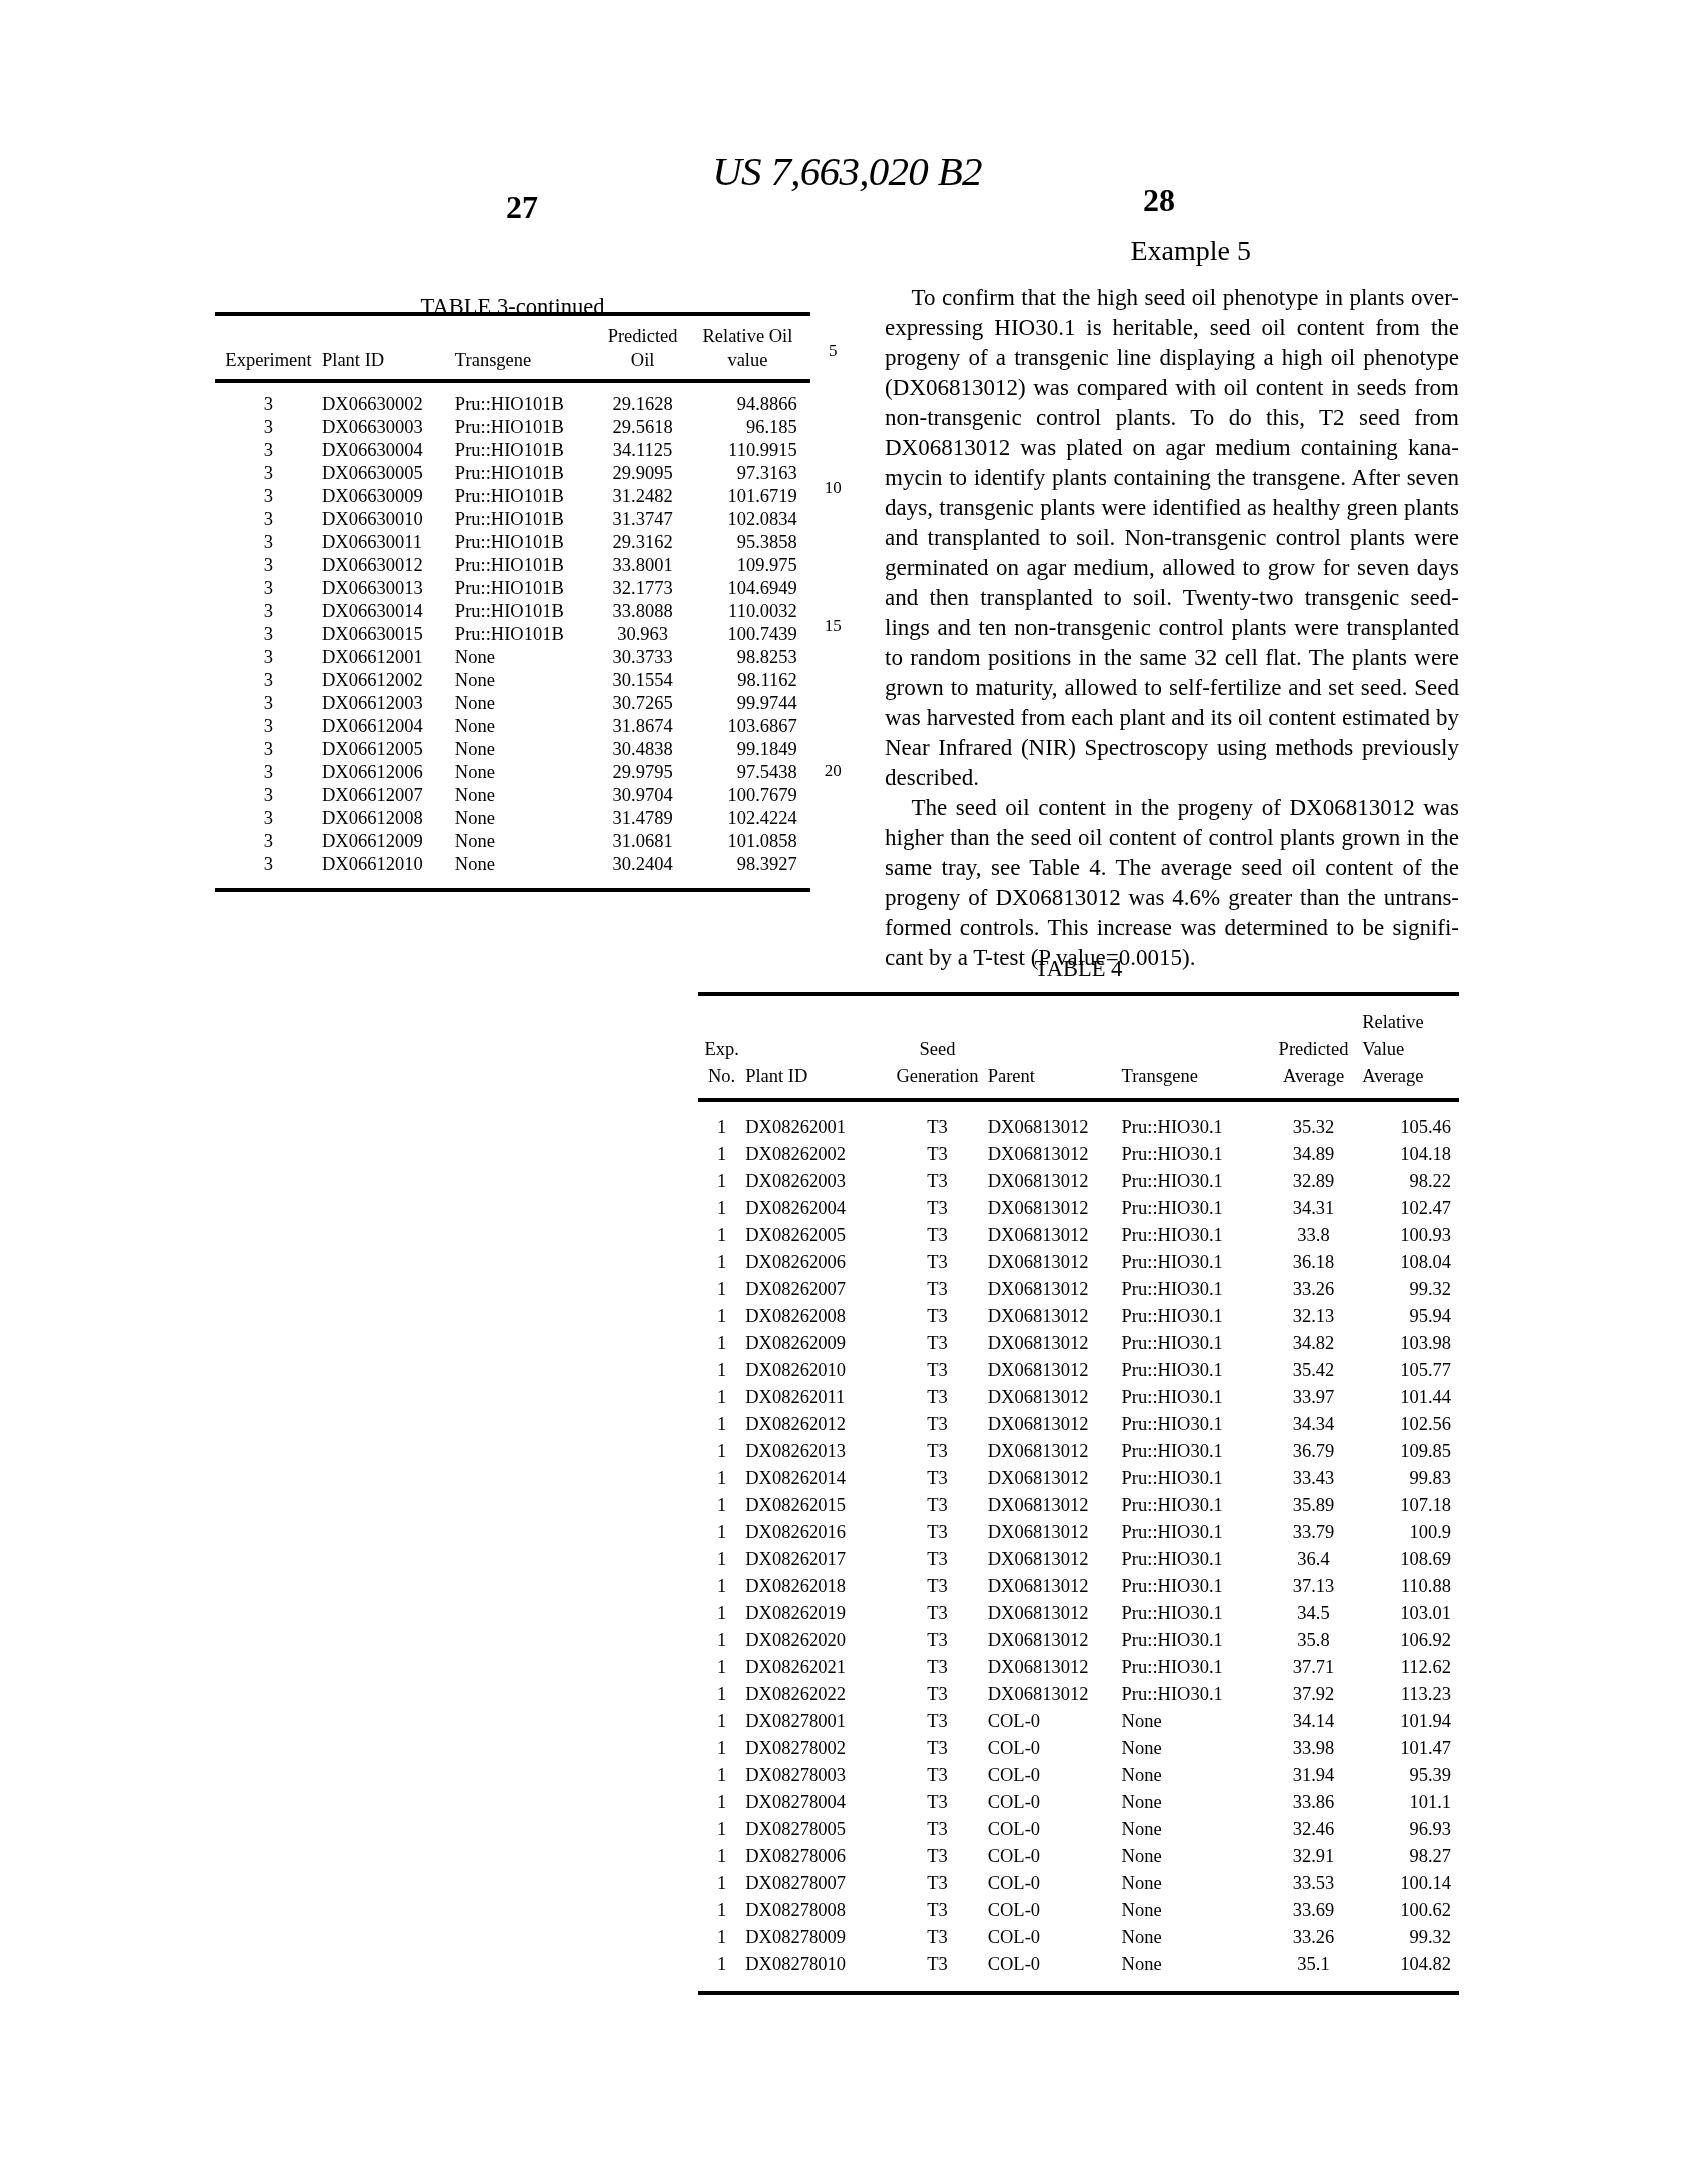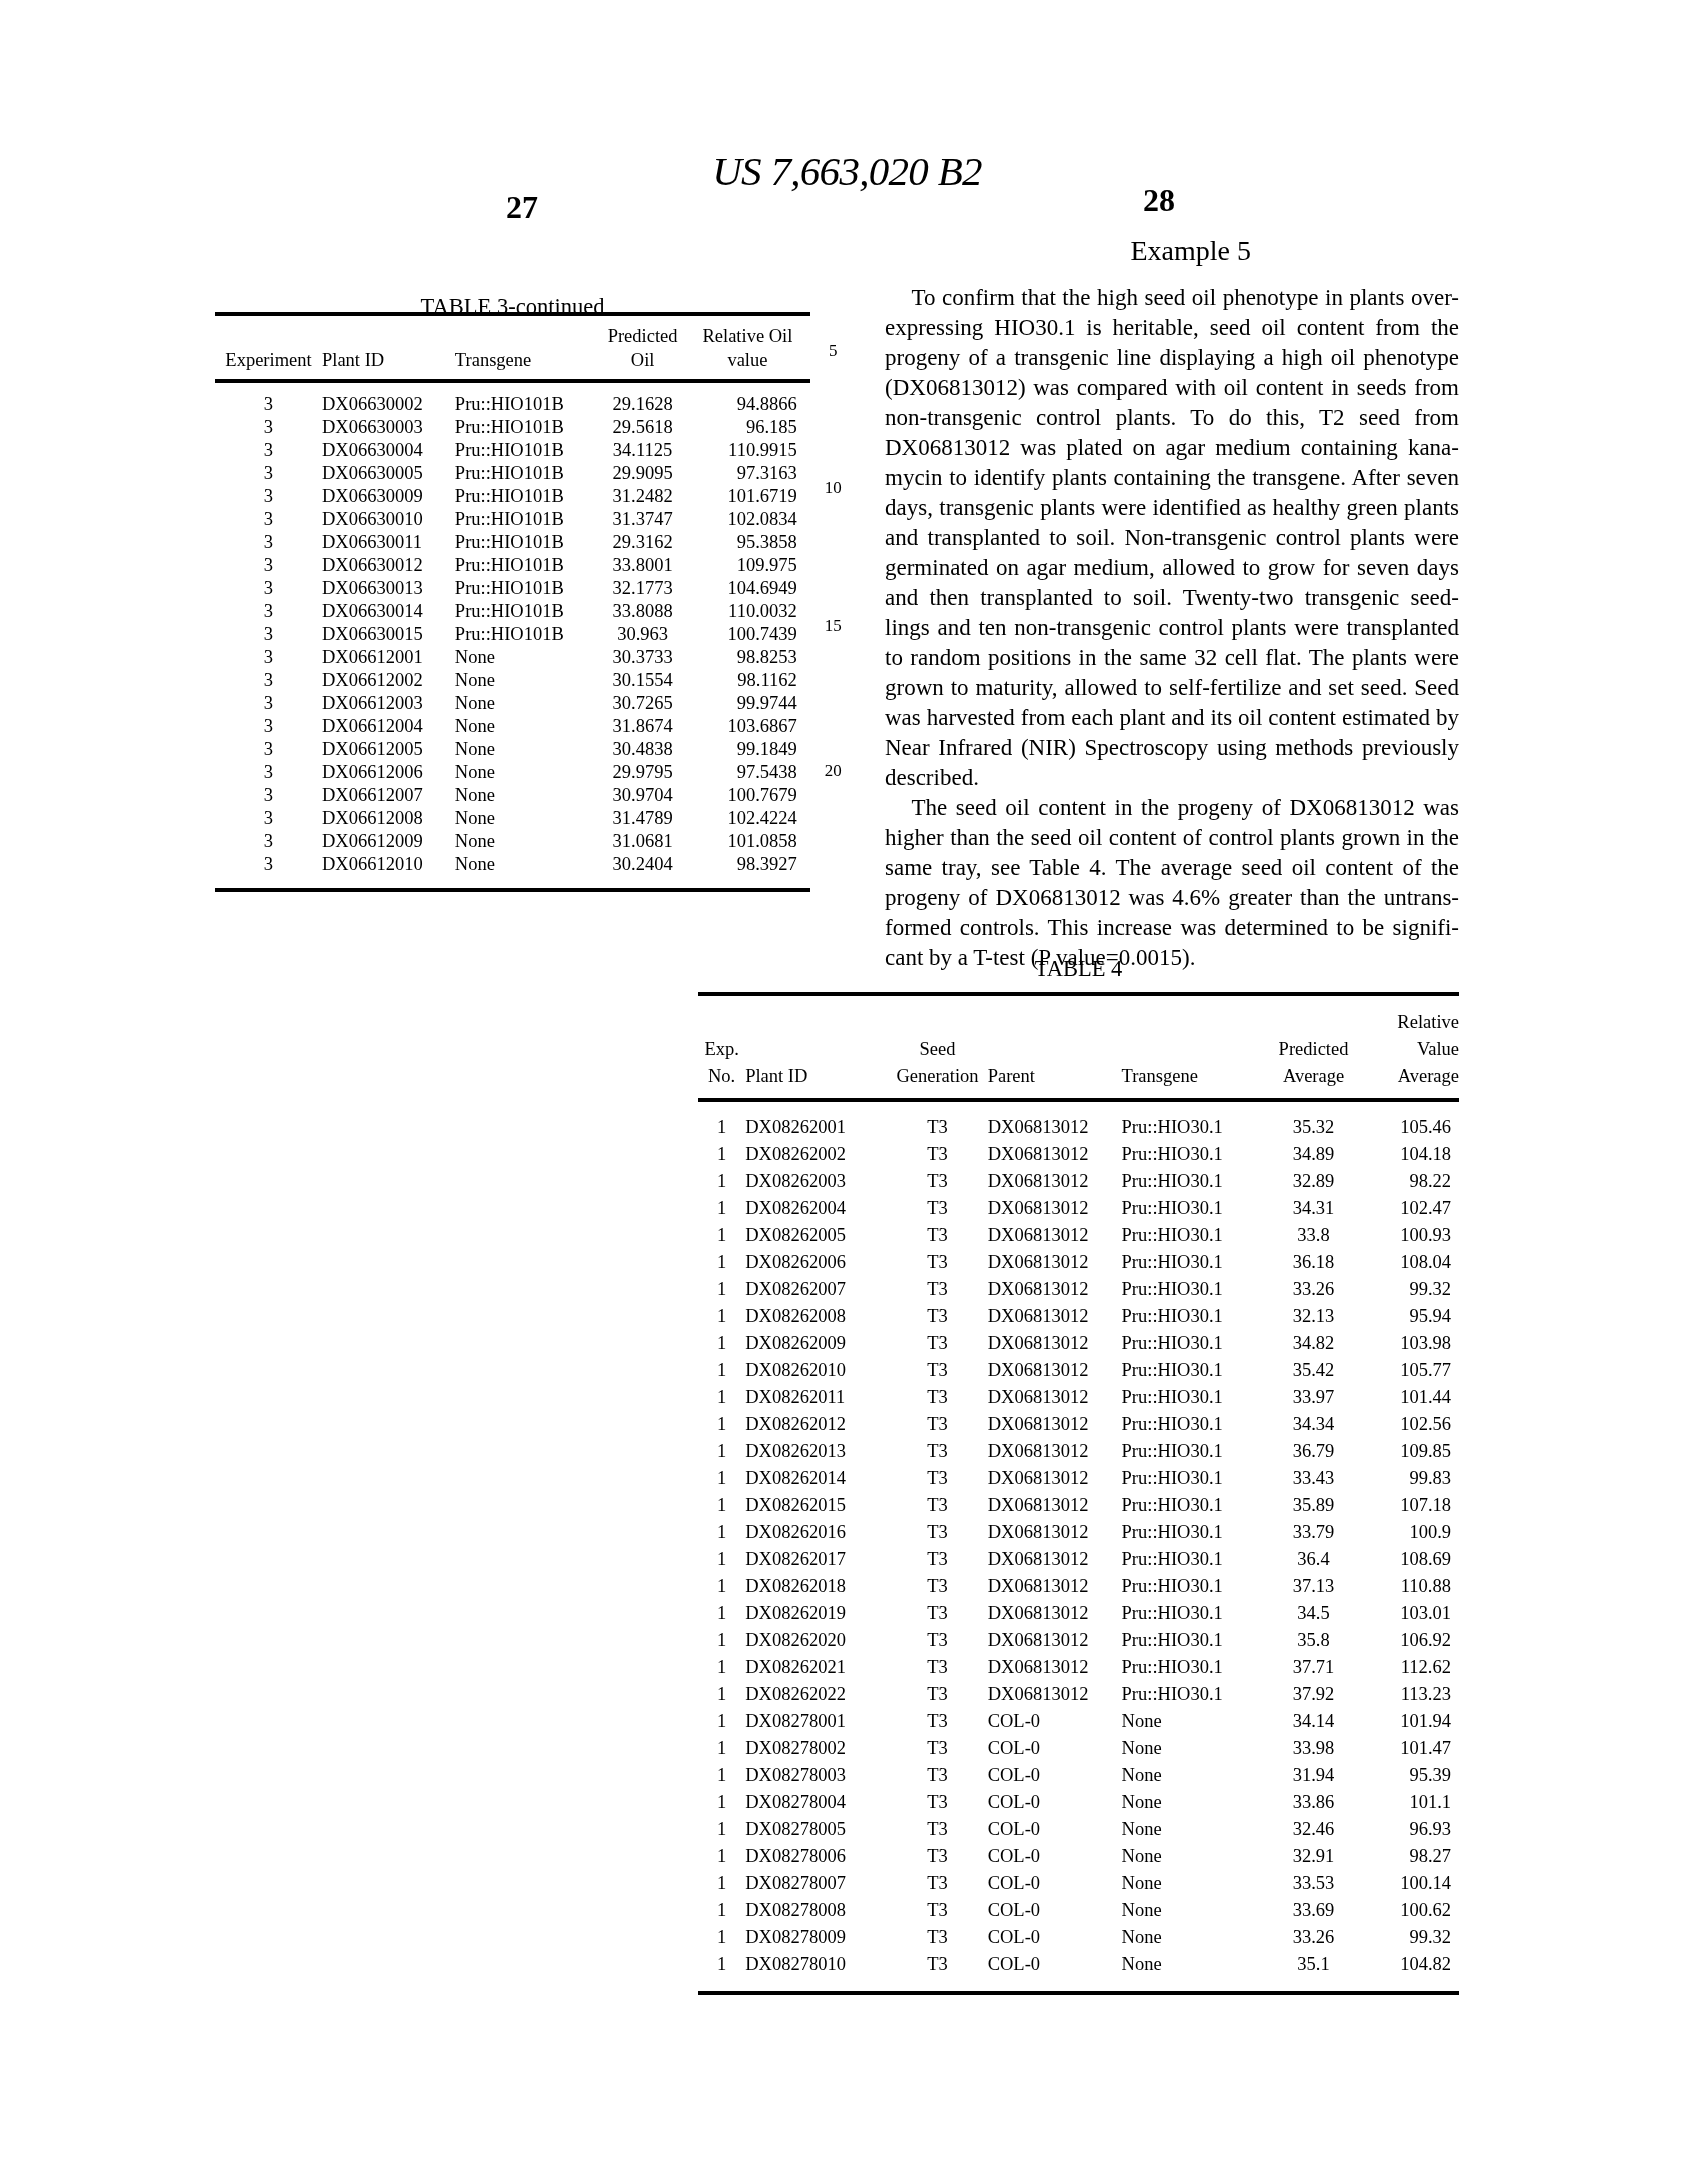--- a/index.html
+++ b/index.html
@@ -44,21 +44,21 @@
   table.t4 tbody tr:first-child td { padding-top: 12px; }
   table.t4 tbody tr:last-child td { padding-bottom: 13.2px; }
   table.t4 { border-bottom: 4px solid #000; }
   .t4 .c-exp { width: 48px; text-align: center; }
   .t4 .c-id { width: 149px; text-align: left; }
   .t4 .c-gen { width: 93px; text-align: center; }
   .t4 .c-par { width: 136px; text-align: left; padding-left: 4px !important; margin-left: 8px; }
   .t4 .c-tg { width: 146px; text-align: left; }
   .t4 .c-pa { width: 99px; text-align: center; }
   .t4 .c-rv { width: 91px; text-align: right; padding-right: 8px !important; }
-  .t4 th.c-rv { text-align: right; padding-right: 0 !important; }
+  .t4 th.c-rv { text-align: left; padding-right: 0 !important; }
   .t4 th.c-id, .t4 th.c-tg, .t4 th.c-par { text-align: left; }
 </style>
 </head>
 <body>
 
 <div id="patent-number" class="abs">US 7,663,020 B2</div>
 <div id="col-left-num" class="abs">27</div>
 <div id="col-right-num" class="abs">28</div>
 <div id="example-title" class="abs">Example 5</div>
 

